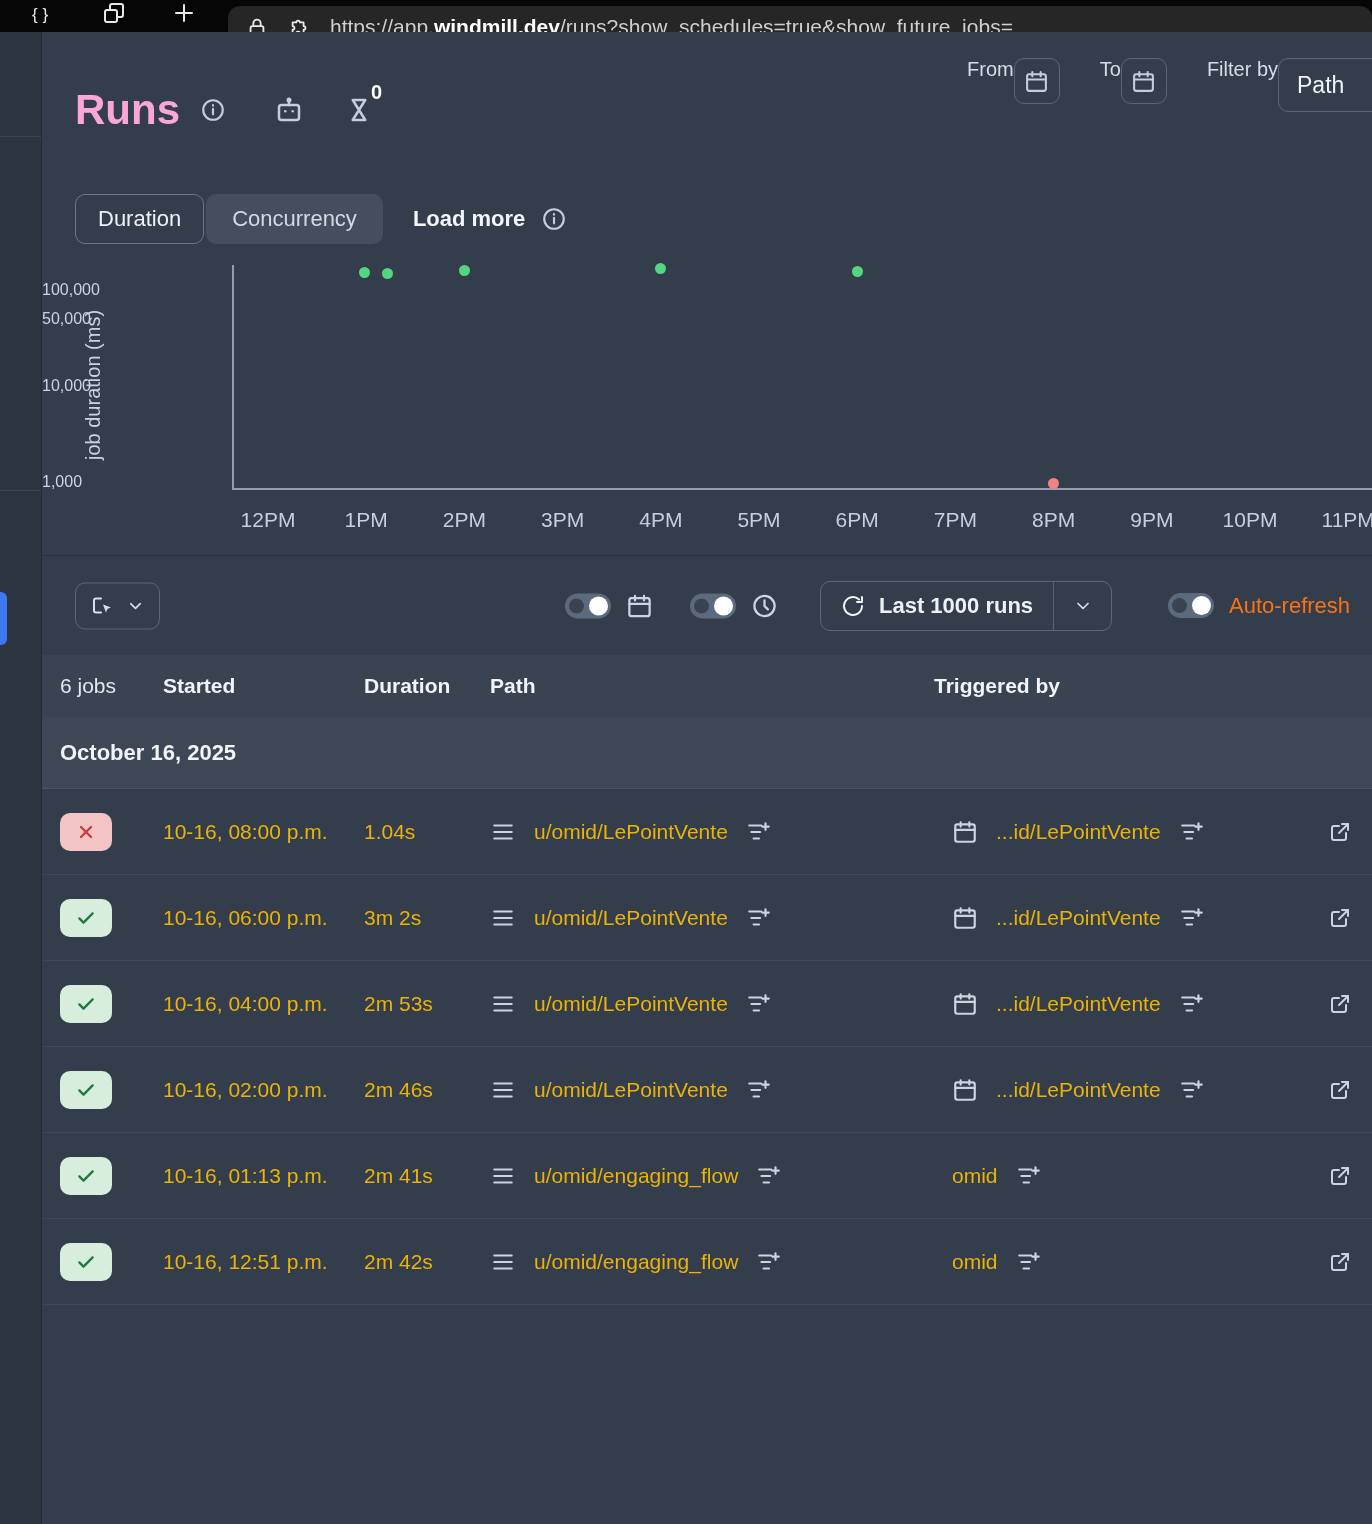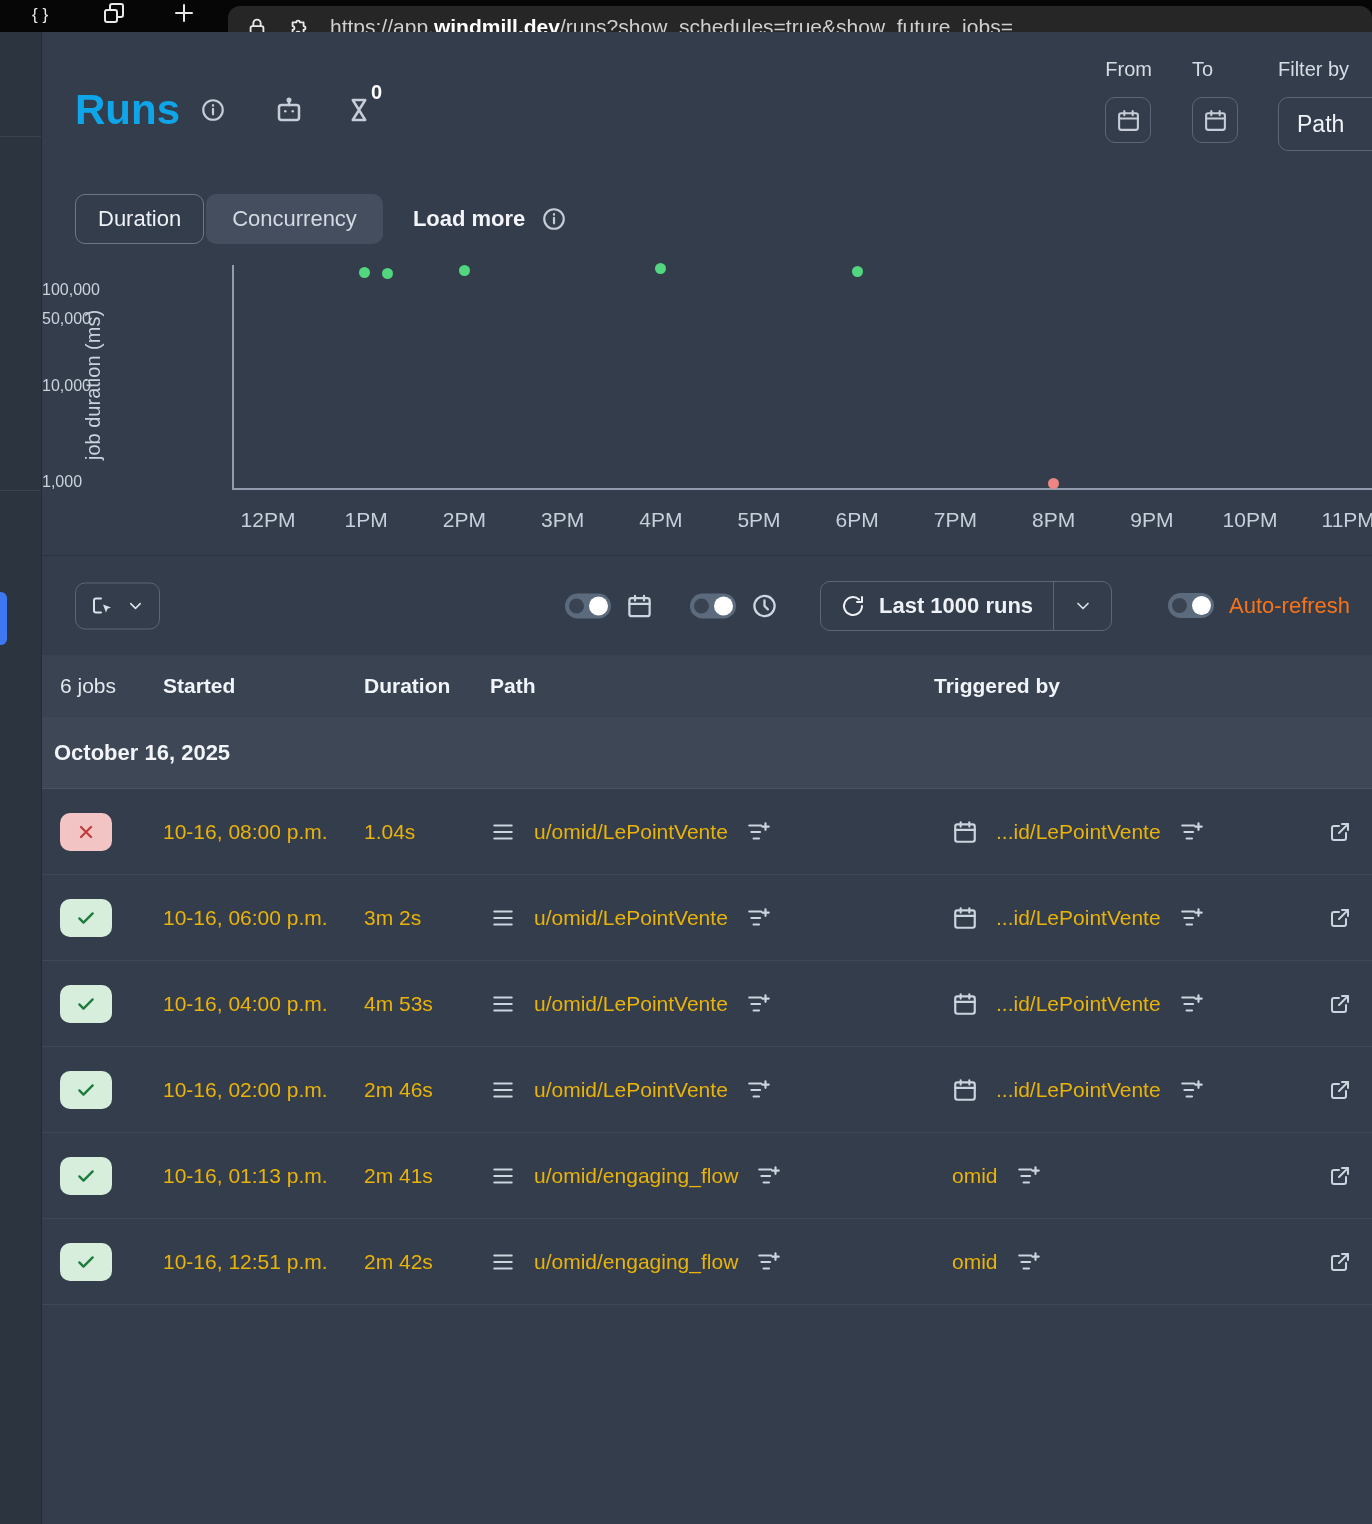--- a/index.html
+++ b/index.html
@@ -19,29 +19,29 @@
   
   .sidebar{position:absolute;left:0;top:32px;bottom:0;width:42px;background:#2c3440;border-right:1px solid #222a35}
   .sb-div{position:absolute;left:0;right:0;height:1px;background:#3a4350}
   .sb-active{position:absolute;left:0;top:560px;width:7px;height:53px;background:#3f77f0;border-radius:0 6px 6px 0}
 
   .main{margin-left:42px;width:1330px;position:relative}
 
   
   .page-header{height:151px;display:flex;align-items:flex-start;padding-left:33px}
   .title-group{display:flex;align-items:center;gap:20px;margin-top:54px}
-  .title-group h1{font-size:42px;font-weight:700;color:#0ea5e9}
+  .title-group h1{font-size:42px;font-weight:700;color:#f9a8d4}
   .hicon{color:#c6cdd8;display:inline-flex;position:relative}
   .hicon svg{width:26px;height:26px}
   .hicon.big svg{width:30px;height:30px}
   .hicon.rb{margin-left:28px}
   .hicon.hg{margin-left:20px}
   .hg-badge{position:absolute;top:-14px;right:-8px;font-size:20px;font-weight:700;color:#ffffff}
   .filters{margin-left:auto;margin-right:-36px;margin-top:26px;display:flex;gap:40px}
-  .fcol{display:flex;flex-direction:column;gap:16px}
+  .fcol{display:flex;}
   .flabel{font-size:20px;color:#d7dde6}
   .icon-btn{width:46px;height:46px;border:1px solid #5d6678;border-radius:10px;background:transparent;color:#e2e8f0;display:flex;align-items:center;justify-content:center}
   .icon-btn svg{width:25px;height:25px}
   .path-btn{width:130px;height:54px;border:1px solid #5d6678;border-radius:10px;background:transparent;color:#f0f3f7;font-size:23px;font-weight:500;text-align:left;padding-left:18px}
 
   
   .controls-row{height:72px;display:flex;align-items:center;padding-left:33px}
   .seg{height:50px;font-size:22px;border-radius:10px;color:#eef1f6;background:transparent;border:none;padding:0 22px}
   .seg.active{border:1px solid #6d7789}
   .seg.alt{background:#454e5e;color:#d4dae3;margin-left:2px;padding:0 26px}
@@ -71,21 +71,21 @@
   .runs-btn{display:flex;border:1px solid #5d6678;border-radius:10px;height:50px;overflow:hidden}
   .runs-main{display:flex;align-items:center;gap:14px;padding:0 20px;font-size:22px;font-weight:700;color:#eef1f5;background:transparent;border:none}
   .runs-main svg{width:24px;height:24px}
   .runs-chevron{width:58px;display:flex;align-items:center;justify-content:center;border:none;border-left:1px solid #5d6678;background:transparent;color:#dbe1ea}
   .runs-chevron svg{width:20px;height:20px}
 
   
   .thead,.row{display:grid;grid-template-columns:103px 201px 126px 444px 374px 64px;padding-left:18px;align-items:center}
   .thead{height:62px;background:#3a4352;font-size:21px;font-weight:700;color:#f1f4f8}
   .thead .c1{font-weight:400;color:#e3e8ef}
-  .date-row{height:72px;background:#3e4755;display:flex;align-items:center;padding-left:12px;font-size:22px;font-weight:700;color:#f2f4f8;border-bottom:1px solid #49525f}
+  .date-row{height:72px;background:#3e4755;display:flex;align-items:center;padding-left:18px;font-size:22px;font-weight:700;color:#f2f4f8;border-bottom:1px solid #49525f}
   .row{height:86px;border-bottom:1px solid rgba(255,255,255,0.06);font-size:21px;color:#eab308}
   .badge{width:52px;height:38px;border-radius:10px;display:flex;align-items:center;justify-content:center}
   .badge svg{width:20px;height:20px;stroke-width:2.8}
   .badge.success{background:#d6eedb;color:#1f7a3d}
   .badge.failure{background:#f2c4c4;color:#c43d3d}
   .cell.c-path,.cell.c-trig{display:flex;align-items:center;gap:18px}
   .cell.c-trig{padding-left:18px;}
   .ricon{display:inline-flex;color:#ccd4df}
   .ricon svg{width:26px;height:26px}
   .ricon.ext svg{width:24px;height:24px}
@@ -410,21 +410,21 @@
       </div>
       <div class="row">
         <div class="cell c-badge">
           <span class="badge success">
             <svg viewBox="0 0 24 24" fill="none" stroke="currentColor" stroke-width="2" stroke-linecap="round" stroke-linejoin="round">
               <path d="M4 12.5l5 5L20 6.5"></path>
             </svg>
           </span>
         </div>
         <div class="cell">10-16, 04:00 p.m.</div>
-        <div class="cell">4m 53s</div>
+        <div class="cell">2m 53s</div>
         <div class="cell c-path">
           <span class="ricon">
             <svg viewBox="0 0 24 24" fill="none" stroke="currentColor" stroke-width="2" stroke-linecap="round" stroke-linejoin="round">
               <path d="M4 6h16M4 12h16M4 18h16"></path>
             </svg>
           </span>
           <span>u/omid/LePointVente</span>
           <span class="ricon">
             <svg viewBox="0 0 24 24" fill="none" stroke="currentColor" stroke-width="2" stroke-linecap="round" stroke-linejoin="round">
               <path d="M3 6h11M5 12h8M7 18h5"></path>

